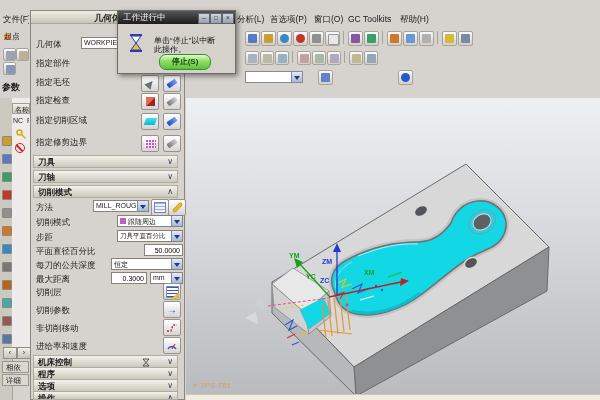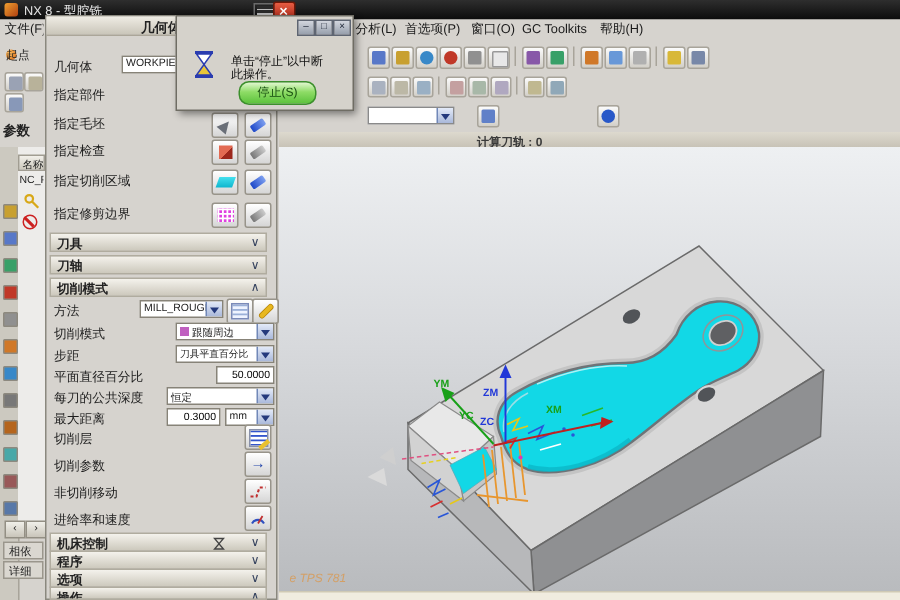--- a/index.html
+++ b/index.html
@@ -79,38 +79,29 @@
   .g-pencil{position:absolute;right:-2px;bottom:-1px;width:8px;height:2.5px;background:#e8c030;transform:rotate(-40deg);}
   .g-arrowtxt{color:#2244aa;font-size:10px;font-weight:bold;line-height:10px;}
   
   #pdlg{left:117px;top:10px;width:119px;height:64px;background:#d5d2cb;border:1px solid #6f6d64;
         box-shadow:2px 2px 5px rgba(0,0,0,.45);box-sizing:border-box;}
   #pdlg-title{position:absolute;left:0;top:0;width:100%;height:13px;background:linear-gradient(#565656,#1c1c1c);
               color:#efefef;font-size:8.5px;padding:1px 0 0 5px;box-sizing:border-box;}
   .dbtn{position:absolute;top:2px;width:10px;height:9px;background:linear-gradient(#d2d6de,#969eab);
         border:1px solid #5e6572;font-size:6.5px;color:#182030;text-align:center;line-height:8px;}
   #stopbtn{position:absolute;left:41px;top:43px;width:50px;height:14px;border:1px solid #3c8f2c;border-radius:7px;
-           background:linear-gradient(#e2f8d0,#8edc66 45%,#5cc23c);font-size:8px;font-weight:normal;color:#174d10;
+           background:linear-gradient(#e2f8d0,#8edc66 45%,#5cc23c);font-size:8px;font-weight:bold;color:#174d10;
            text-align:center;line-height:13px;}
   .dlgtext{position:absolute;left:36px;font-size:8px;color:#111;white-space:nowrap;}
 </style>
 </head>
 <body>
 
 <div id="screen">
 
-  <div class="abs" id="titlebar">
-    <div class="abs" id="appicon"></div>
-    <div class="abs" id="apptitle">NX 8 - 型腔铣</div>
-    <div class="abs" id="restorebtn"></div>
-    <div class="abs" id="closebtn">
-      <span class="xbar a"></span>
-        <span class="xbar b"></span>
-    </div>
-  </div>
 
   <div class="abs" id="menubar">
     <span class="menuitem" style="left:3px;width:26px;overflow:hidden;display:inline-block;">文件(F)</span>
     <span class="menuitem" style="left:237px;">分析(L)</span>
     <span class="menuitem" style="left:270px;">首选项(P)</span>
     <span class="menuitem" style="left:314px;">窗口(O)</span>
     <span class="menuitem" style="left:348px;">GC Toolkits</span>
     <span class="menuitem" style="left:400px;">帮助(H)</span>
   </div>
 
@@ -205,23 +196,20 @@
         </span>
       </span>
     <span class="tile" style="left:318px;top:44px;width:13px;height:13px;">
         <span class="tico" style="background:#6080c8;"></span>
       </span>
     <span class="tile" style="left:398px;top:44px;width:13px;height:13px;">
         <span class="tico" style="background:#2858c8;border-radius:50%;"></span>
       </span>
   </div>
 
-  <div class="abs" id="calcbar">
-    <span id="calctext">计算刀轨 : 0</span>
-  </div>
 
   <div class="abs" id="graphics">
     <svg width="414" height="296" viewBox="186 98 414 296">
 
       <polygon points="272,282 466,164 549,247 354,367" fill="#d8d8d8" stroke="#6a6a6a" stroke-width="1"></polygon>
       <polygon points="354,367 549,247 547,291 356,396" fill="#8f9092" stroke="#6a6a6a" stroke-width="1"></polygon>
       <polygon points="272,282 354,367 356,396 272,313" fill="#b7b8ba" stroke="#6a6a6a" stroke-width="1"></polygon>
 
       <polygon points="293,268 329,291 305,313 272,284" fill="#e8e8e8" stroke="#8a8a8a" stroke-width="0.8"></polygon>
       <polygon points="305,313 329,291 331,316 309,334" fill="#c6c6c6" stroke="#8a8a8a" stroke-width="0.8"></polygon>
@@ -461,20 +449,21 @@
       <span class="t">选项</span>
         <span class="chev">∨</span>
       </div>
     <div class="sect" style="top:380px;height:9px;overflow:hidden;">
       <span class="t">操作</span>
         <span class="chev">∧</span>
       </div>
   </div>
 
   <div class="abs" id="pdlg">
+    <div id="pdlg-title"><span>工作进行中</span></div>
     <span class="dbtn" style="left:80px;">–</span>
     <span class="dbtn" style="left:92px;">□</span>
     <span class="dbtn" style="left:104px;">×</span>
     <svg class="abs" style="left:10px;top:22px;" width="16" height="20">
       <rect x="2" y="1" width="12" height="2" fill="#2a3cb0"></rect>
       <rect x="2" y="17" width="12" height="2" fill="#2a3cb0"></rect>
       <polygon points="3,3 13,3 8,10" fill="#ffffff" stroke="#2a3cb0" stroke-width="1"></polygon>
       <polygon points="3,17 13,17 8,10" fill="#e8c53a" stroke="#2a3cb0" stroke-width="1"></polygon>
     </svg>
     <span class="dlgtext" style="top:24px;">单击“停止”以中断</span>

